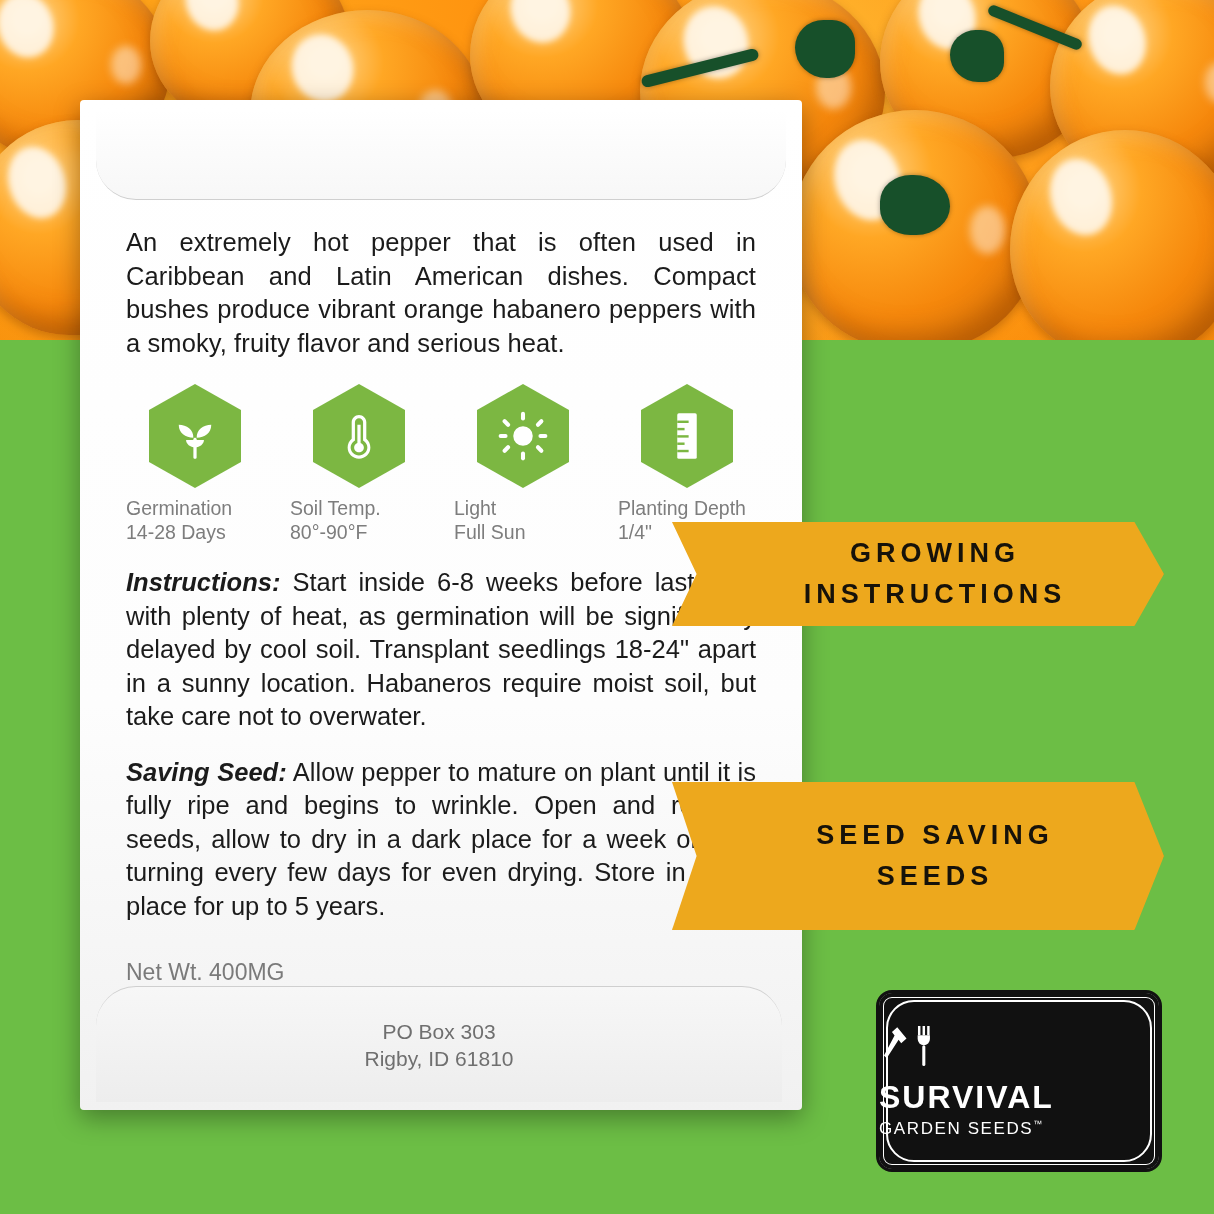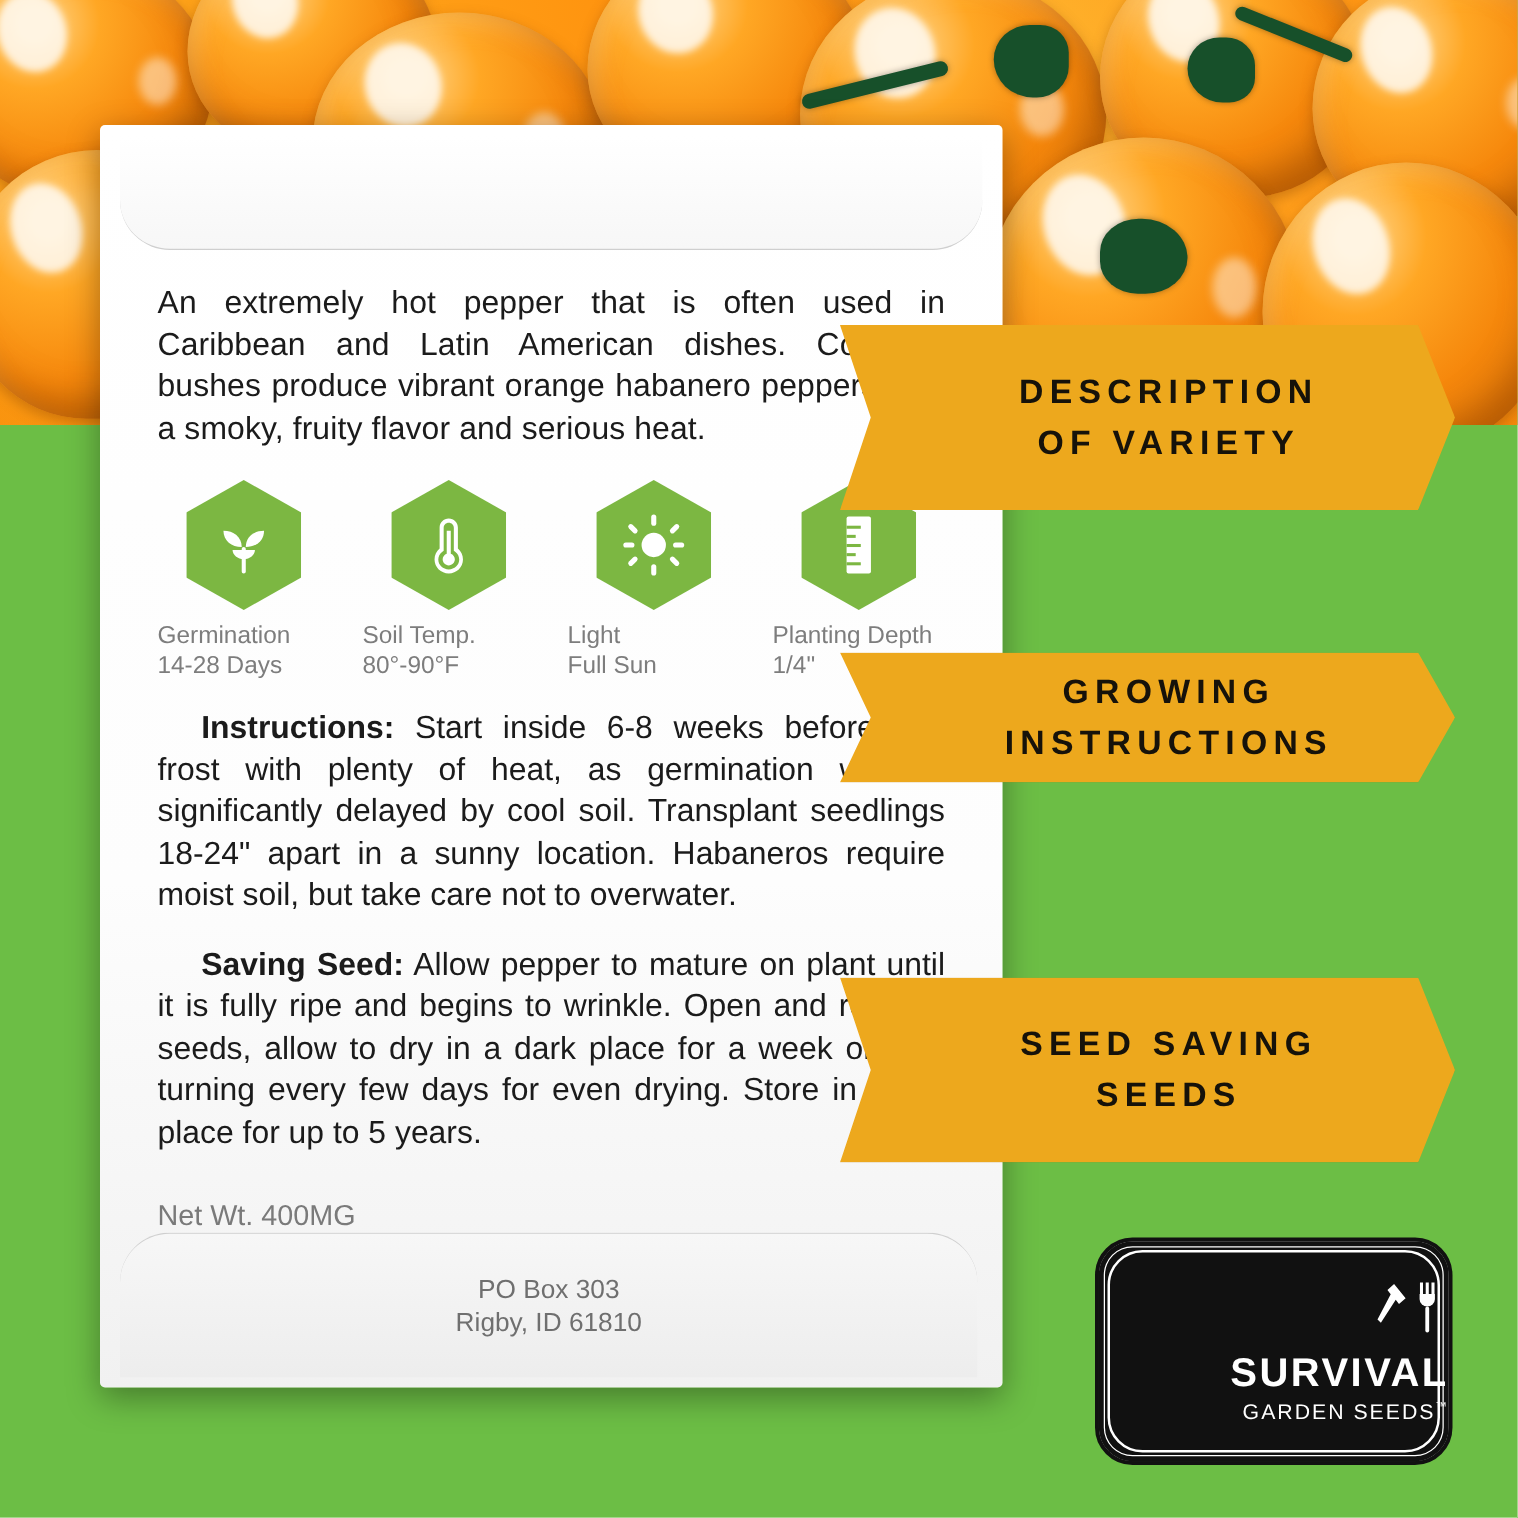--- a/index.html
+++ b/index.html
@@ -126,21 +126,21 @@
     color: #7d7d7d;
   }
 
   .para {
     font-size: 25.5px;
     line-height: 33.5px;
     color: #1b1b1b;
     text-align: justify;
     margin-top: 22px;
   }
-  .lead { font-weight: bold; margin-left: 35px; }
+  .lead { font-style: italic; font-weight: bold; }
   .netwt {
     margin-top: 36px;
     font-size: 23px;
     color: #7a7a7a;
   }
   .addr {
     position: absolute;
     left: 0; right: 0; bottom: 30px;
     text-align: center;
     font-size: 21px;
@@ -168,25 +168,25 @@
   #banner-desc   { left: 672px; top: 260px;  width: 492px; height: 148px; }
   #banner-grow   { left: 672px; top: 522px;  width: 492px; height: 104px; }
   #banner-seed   { left: 672px; top: 782px;  width: 492px; height: 148px; }
 
   
   .logo {
     position: absolute;
     left: 876px; top: 990px;
     width: 286px; height: 182px;
     background: #111;
-    border-radius: 30px;
+    border-radius: 16px;
     border: 3px solid #111;
     box-shadow: inset 0 0 0 4px #111, 0 0 0 5px #fff inset;
     display: flex; flex-direction: column;
-    align-items: flex-end; justify-content: center;
+    align-items: flex-start; justify-content: center;
     color: #fff;
   }
   .logo-inner {
     position: absolute; inset: 7px;
     border: 2.5px solid #fff;
     border-radius: 28px;
     pointer-events: none;
   }
   .logo-tools { margin-bottom: 6px; }
   .logo-tools svg { width: 62px; height: 46px; fill: #fff; }
@@ -344,26 +344,20 @@
       </div>
 
       <div class="para">
         <span class="lead">Saving Seed:</span><span> Allow pepper to mature on plant until it is fully ripe and begins to wrinkle. Open and remove seeds, allow to dry in a dark place for a week or two, turning every few days for even drying. Store in a dry place for up to 5 years.</span>
       </div>
 
       <div class="netwt">Net Wt. 400MG</div>
     </div>
   </div>
 
-  <div class="banner" id="banner-desc">
-    <div>
-      <div>DESCRIPTION</div>
-      <div>OF VARIETY</div>
-    </div>
-  </div>
 
   <div class="banner" id="banner-grow">
     <div>
       <div>GROWING</div>
       <div>INSTRUCTIONS</div>
     </div>
   </div>
 
   <div class="banner" id="banner-seed">
     <div>

